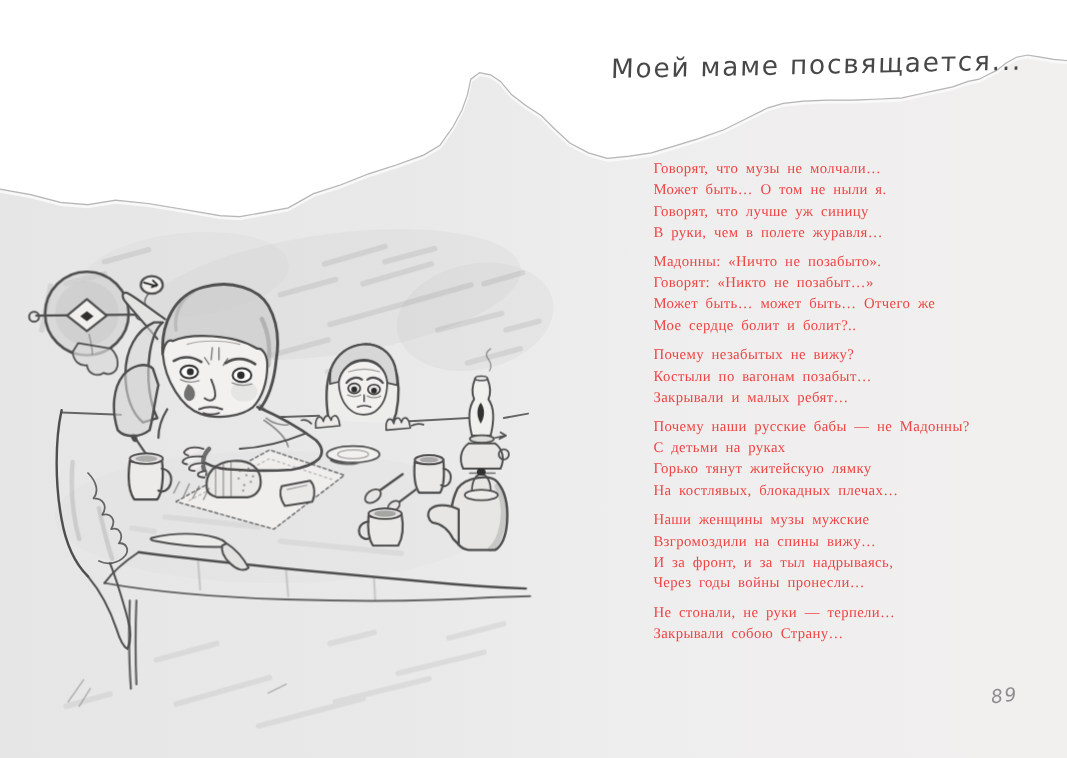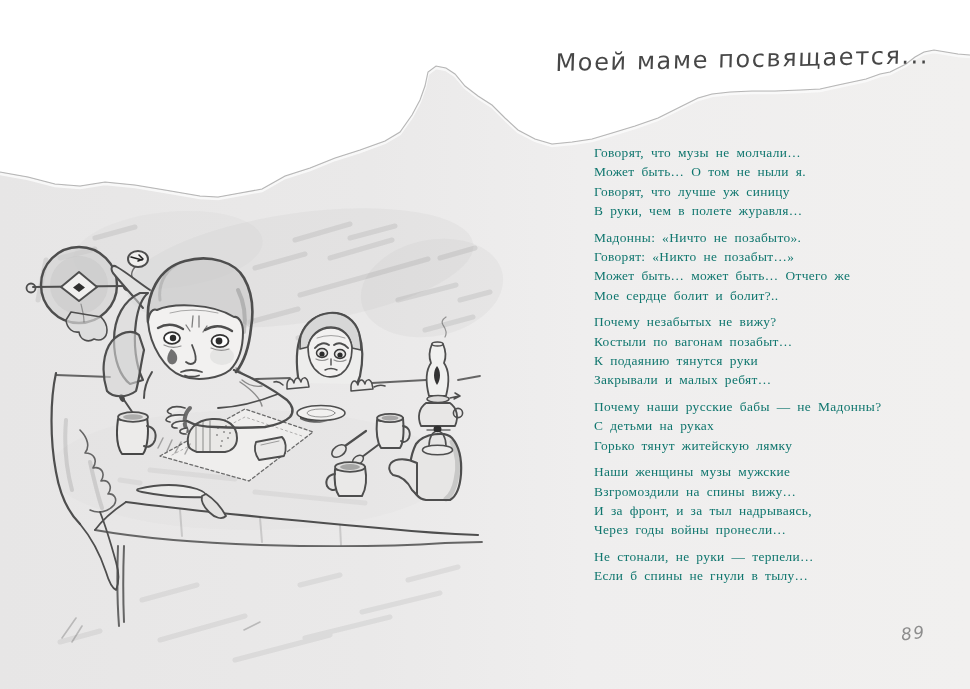--- a/index.html
+++ b/index.html
@@ -10,21 +10,21 @@
   svg.bg { position:absolute; left:0; top:0; }
   .sk { stroke:#4e4e4e; fill:none; stroke-linecap:round; stroke-linejoin:round; }
   .dedication {
     position:absolute; left:556px; top:49px; white-space:nowrap;
     font-family:"DejaVu Sans", sans-serif; font-size:24px; color:#2e2e2e;
     letter-spacing:1.6px; opacity:.88;
     transform:rotate(-1.2deg) skewX(-3deg); transform-origin:left top;
   }
   .poem {
     position:absolute; left:594px; top:143px;
-    font-size:13.4px; line-height:19.3px; color:#0f766e;
+    font-size:13.4px; line-height:19.3px; color:#ef4444;
     letter-spacing:.35px; word-spacing:3.2px;
   }
   .stanza { margin:0 0 7.5px 0; }
   .line { white-space:nowrap; }
   .pagenum {
     position:absolute; left:901px; top:623px;
     font-family:"DejaVu Sans", sans-serif; font-style:italic;
     font-size:17px; color:#8d8d8d; letter-spacing:1.5px;
     transform:rotate(-7deg);
   }
@@ -254,35 +254,35 @@
       </div>
       <div class="stanza">
         <div class="line">Мадонны: «Ничто не позабыто».</div>
         <div class="line">Говорят: «Никто не позабыт…»</div>
         <div class="line">Может быть… может быть… Отчего же</div>
         <div class="line">Мое сердце болит и болит?..</div>
       </div>
       <div class="stanza">
         <div class="line">Почему незабытых не вижу?</div>
         <div class="line">Костыли по вагонам позабыт…</div>
-        <div class="line">К подаянию тянутся руки</div>
         <div class="line">Закрывали и малых ребят…</div>
       </div>
       <div class="stanza">
         <div class="line">Почему наши русские бабы — не Мадонны?</div>
         <div class="line">С детьми на руках</div>
         <div class="line">Горько тянут житейскую лямку</div>
+        <div class="line">На костлявых, блокадных плечах…</div>
       </div>
       <div class="stanza">
         <div class="line">Наши женщины музы мужские</div>
         <div class="line">Взгромоздили на спины вижу…</div>
         <div class="line">И за фронт, и за тыл надрываясь,</div>
         <div class="line">Через годы войны пронесли…</div>
       </div>
       <div class="stanza">
         <div class="line">Не стонали, не руки — терпели…</div>
-        <div class="line">Если б спины не гнули в тылу…</div>
+        <div class="line">Закрывали собою Страну…</div>
       </div>
     </div>
 
   <div class="pagenum">89</div>
 
 </div>
 
 </body></html>

